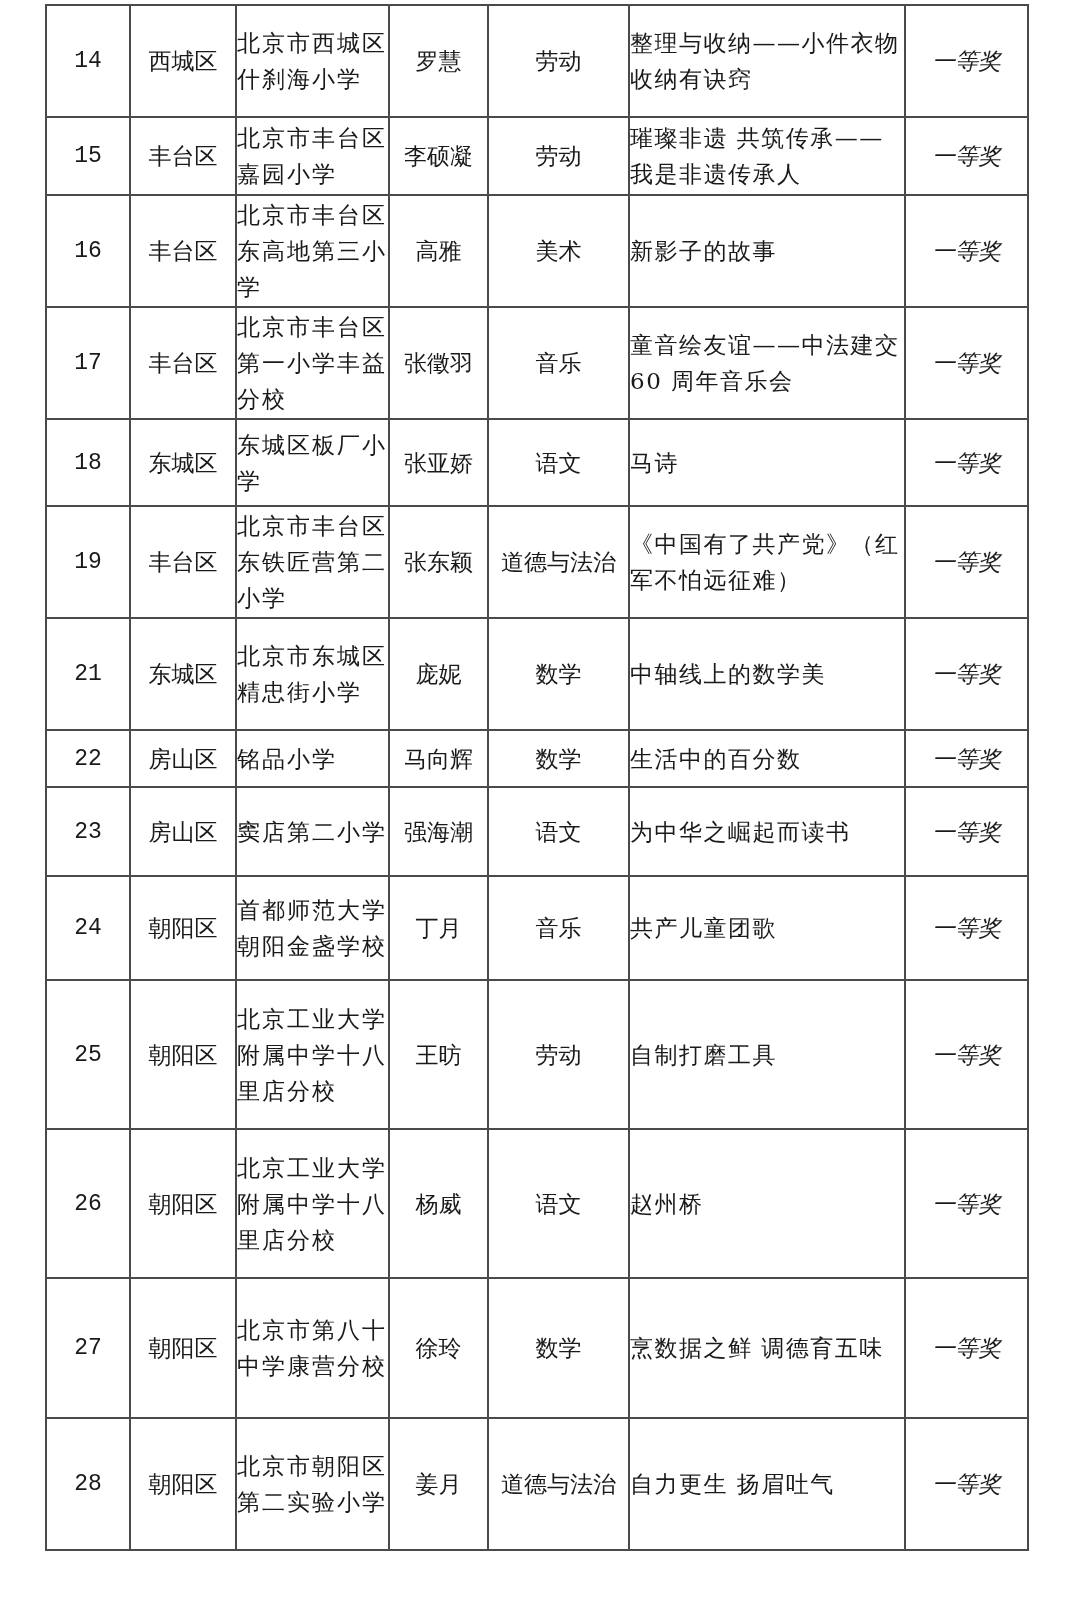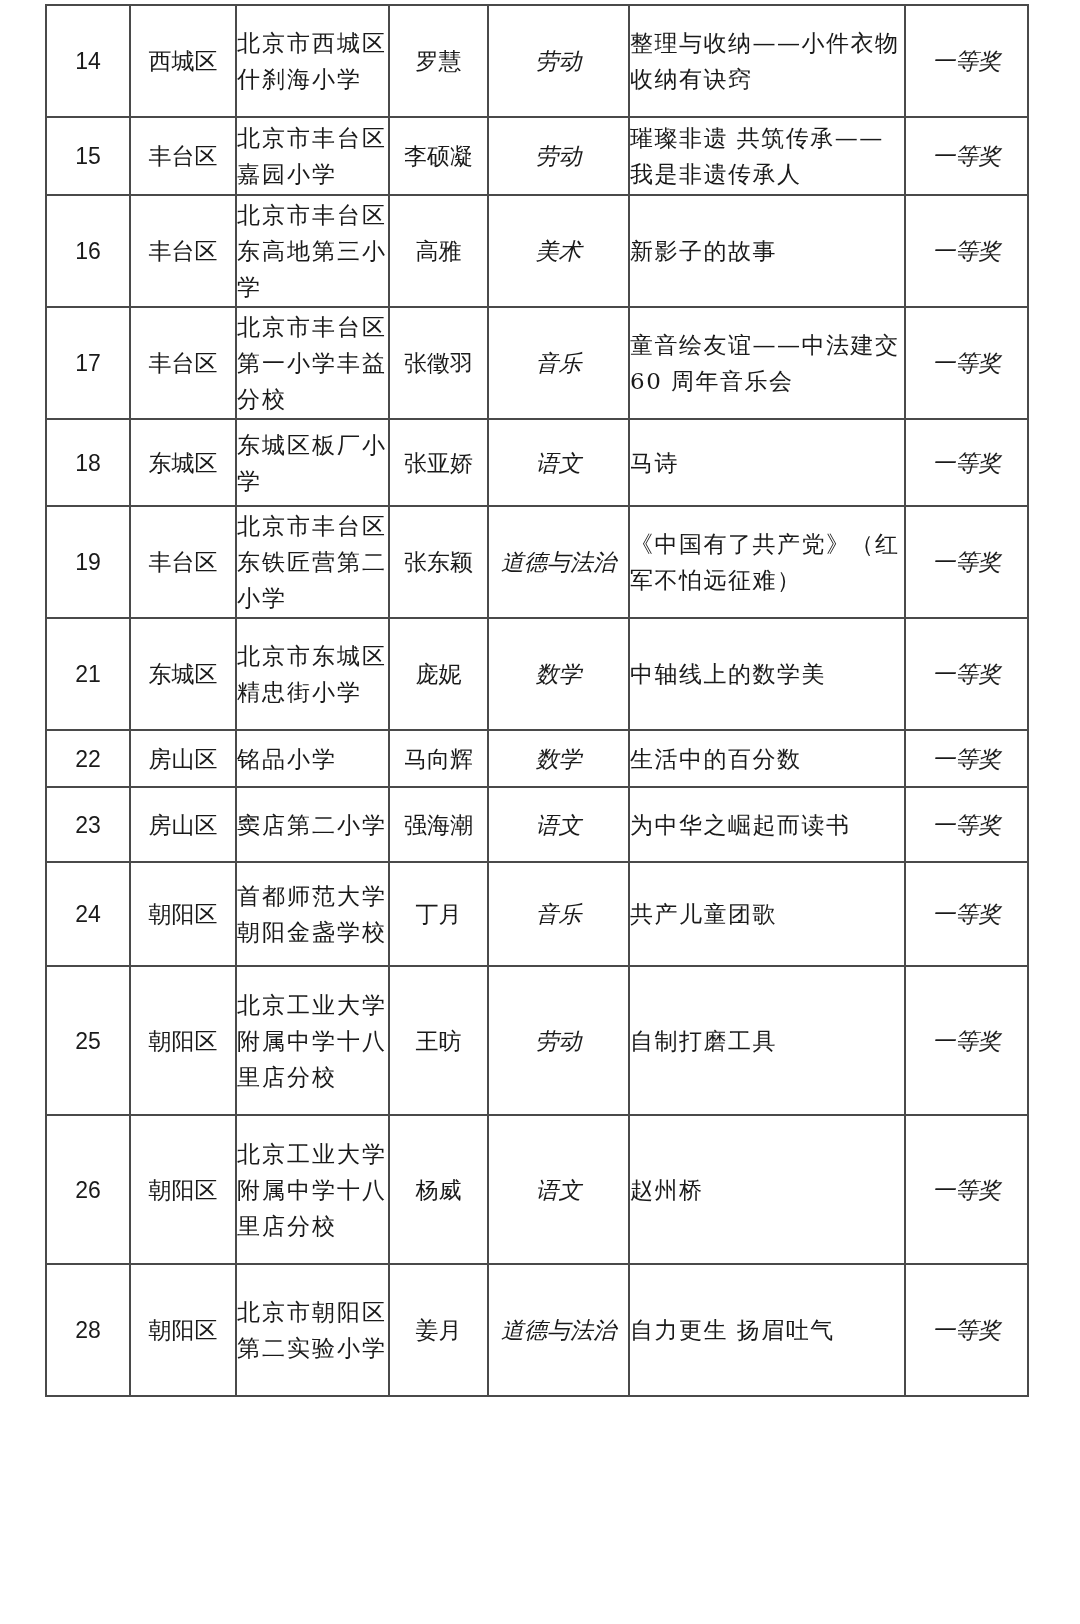--- a/index.html
+++ b/index.html
@@ -27,23 +27,23 @@
     border: 2px solid #4a4a4a;
     font-size: 23px;
     line-height: 36px;
     padding: 0;
     vertical-align: middle;
     overflow: hidden;
   }
   td.c-num, td.c-dist, td.c-name, td.c-subj, td.c-award { text-align: center; }
   td.c-school { text-align: left; padding-left: 12px; padding-right: 6px; letter-spacing: 2px; }
   td.c-title { text-align: left; padding-left: 12px; padding-right: 10px; letter-spacing: 1.5px; }
-  td.c-subj { padding: 0 6px; font-style: italic; }
+  td.c-subj { padding: 0 6px; }
   td.c-award { letter-spacing: 0px; font-style: italic; }
-  td.c-num { font-family: Liberation Sans, sans-serif; }
+  td.c-num { font-family: Liberation Mono, monospace; }
   .cell-text { display: block; word-break: break-all; }
 </style>
 </head>
 <body>
 
 <table id="awards-table">
   <colgroup>
     <col style="width:84px">
     <col style="width:106px">
     <col style="width:153px">
@@ -239,21 +239,21 @@
           <span class="cell-text">数学</span>
         </td>
     <td class="c-title">
           <span class="cell-text">生活中的百分数</span>
         </td>
     <td class="c-award">
           <span class="cell-text">一等奖</span>
         </td>
   </tr>
 
-  <tr style="height: 75px;">
+  <tr style="height: 89px;">
     <td class="c-num">
           <span class="cell-text">23</span>
         </td>
     <td class="c-dist">
           <span class="cell-text">房山区</span>
         </td>
     <td class="c-school">
           <span class="cell-text">窦店第二小学</span>
         </td>
     <td class="c-name">
@@ -335,20 +335,43 @@
           <span class="cell-text">语文</span>
         </td>
     <td class="c-title">
           <span class="cell-text">赵州桥</span>
         </td>
     <td class="c-award">
           <span class="cell-text">一等奖</span>
         </td>
   </tr>
 
+  <tr style="height: 140px;">
+    <td class="c-num">
+          <span class="cell-text">27</span>
+        </td>
+    <td class="c-dist">
+          <span class="cell-text">朝阳区</span>
+        </td>
+    <td class="c-school">
+          <span class="cell-text">北京市第八十中学康营分校</span>
+        </td>
+    <td class="c-name">
+          <span class="cell-text">徐玲</span>
+        </td>
+    <td class="c-subj">
+          <span class="cell-text">数学</span>
+        </td>
+    <td class="c-title">
+          <span class="cell-text">烹数据之鲜  调德育五味</span>
+        </td>
+    <td class="c-award">
+          <span class="cell-text">一等奖</span>
+        </td>
+  </tr>
 
   <tr style="height: 132px;">
     <td class="c-num">
           <span class="cell-text">28</span>
         </td>
     <td class="c-dist">
           <span class="cell-text">朝阳区</span>
         </td>
     <td class="c-school">
           <span class="cell-text">北京市朝阳区第二实验小学</span>

